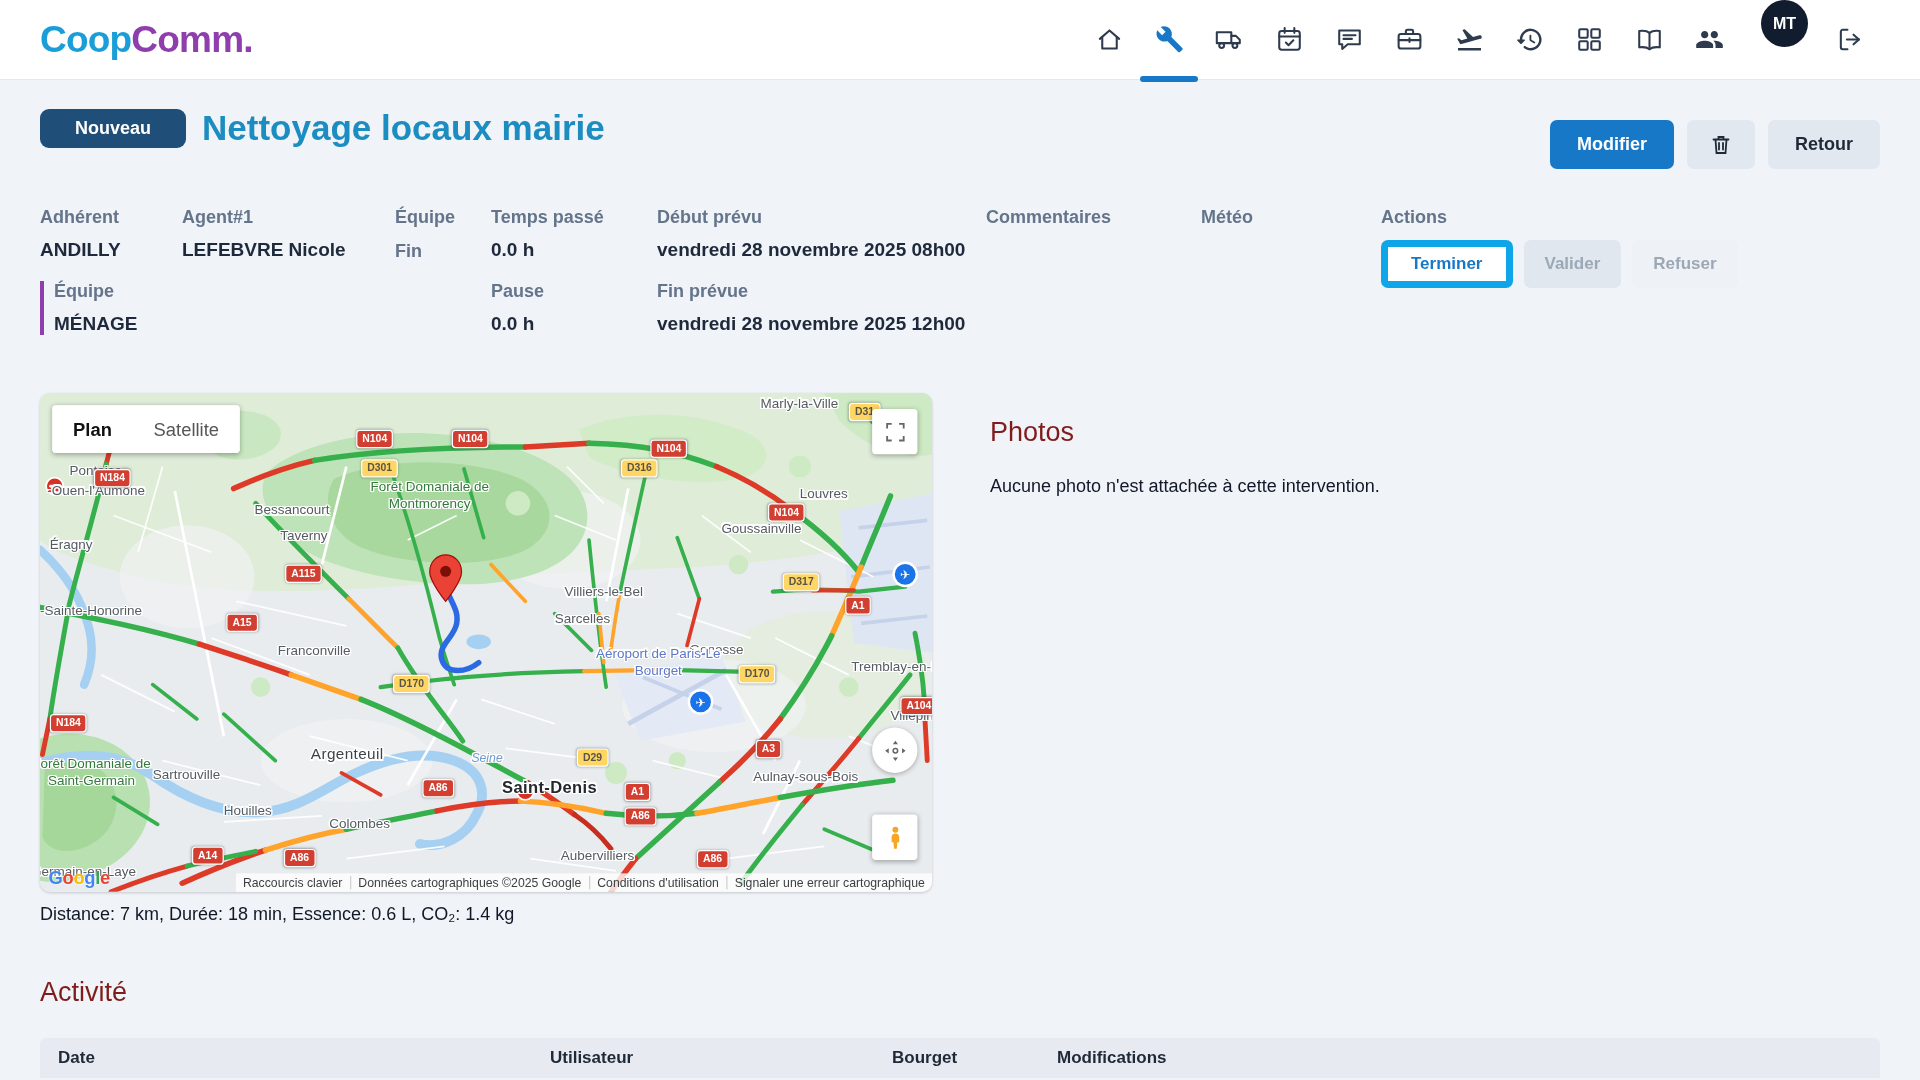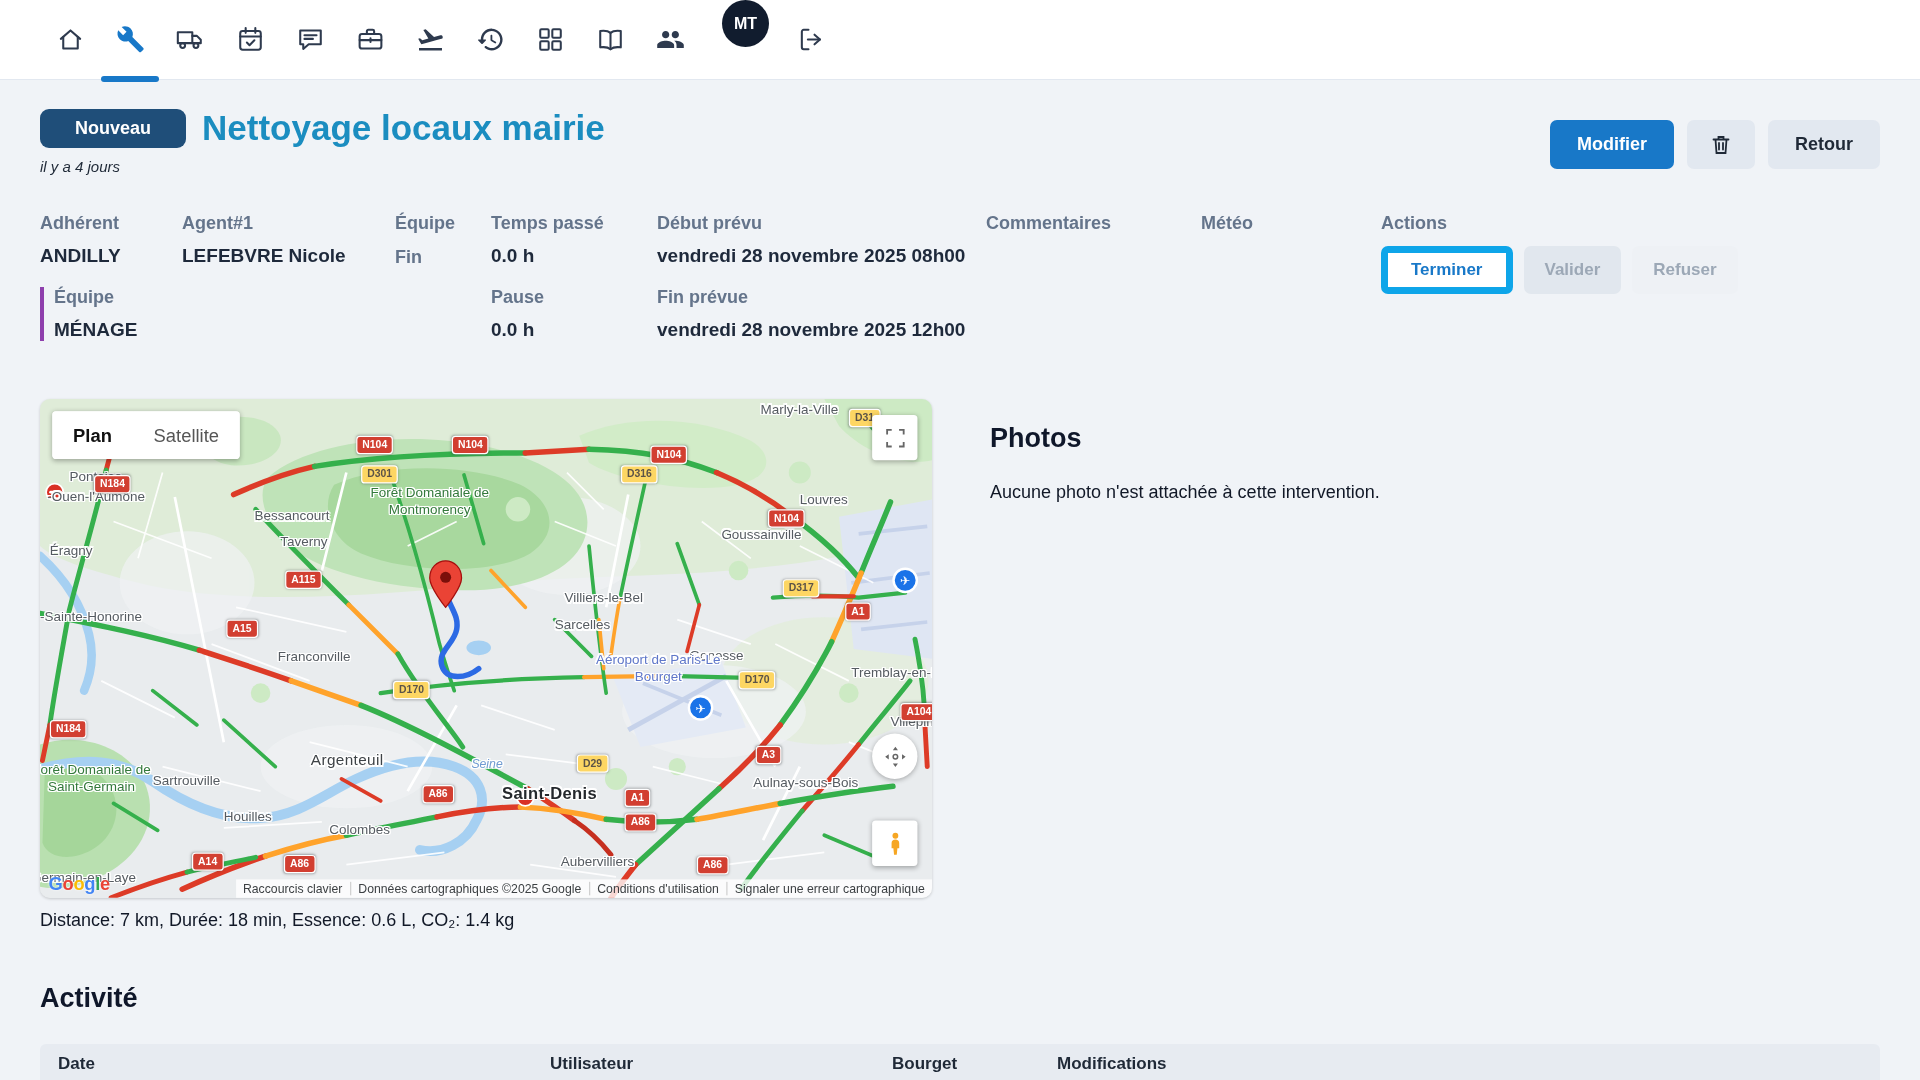--- a/index.html
+++ b/index.html
@@ -74,32 +74,33 @@
   .map-pan { left:679px; top:273px; width:37px; height:37px; border-radius:50%; }
   .map-peg { left:679px; top:344px; width:37px; height:37px; border-radius:3px; }
   .map-google { position:absolute; left:7px; bottom:3px; font-size:15px; font-weight:700; letter-spacing:-.3px; text-shadow:0 0 2px #fff; }
   .map-attr { position:absolute; bottom:0; right:0; display:flex; align-items:center; font-size:10px; color:#3c4043; background:rgba(255,255,255,.8); height:15px; }
   .attr-item { padding:0 6px; white-space:nowrap; }
   .attr-item + .attr-item { border-left:1px solid #d0d0d0; }
   .map-stats { margin-top:12px; font-size:18px; color:#111827; }
 
   
   .photos { margin-left:58px; padding-top:24px; }
-  .section-title { color:#0f172a; font-size:27px; font-weight:700; }
+  .section-title { color:#7f1d1d; font-size:27px; font-weight:400; }
   .photos-empty { margin-top:28px; font-size:18px; color:#111827; }
 
   
   .activity { margin-top:52px; }
   .table-head { margin-top:30px; background:#e7ebf1; border-radius:6px 6px 0 0; height:40px; display:grid; grid-template-columns:492px 342px 165px 1fr; align-items:center; padding:0 18px; }
   .table-head span { font-size:17px; font-weight:700; color:#1f2937; }
 </style>
 </head>
 <body>
 
 <header class="navbar">
+  <div class="logo"><span class="p1">Coop</span><span class="p2">Comm</span><span class="p2">.</span></div>
   <div class="nav-right">
     <div class="nav-icon">
       <svg viewBox="0 0 24 24">
           <path d="M4 11.5 12 4.5l8 7"></path>
           <path d="M6 10v9.5h12V10"></path>
         </svg>
     </div>
     <div class="nav-icon active">
       <svg viewBox="0 0 24 24">
           <path class="fl" d="M22.61 18.99l-9.08-9.08c.93-2.34.45-5.1-1.44-7C10.07.89 7.1.45 4.67 1.58l4.05 4.06-2.83 2.83-4.06-4.05C.7 6.85 1.14 9.82 3.16 11.84c1.9 1.89 4.66 2.37 7 1.44l9.08 9.08c.39.39 1.02.39 1.41 0l1.96-1.96c.39-.39.39-1.02 0-1.41z"></path>
@@ -174,21 +175,20 @@
 </header>
 
 <main class="content">
 
   <div class="header-row">
     <div>
       <div class="title-line">
         <span class="badge">Nouveau</span>
         <h1 class="page-title">Nettoyage locaux mairie</h1>
       </div>
-      <div class="time-ago">il y a 4 jours</div>
     </div>
     <div class="header-buttons">
       <button class="btn btn-primary">Modifier</button>
       <button class="btn btn-gray btn-icon">
         <svg viewBox="0 0 24 24">
             <path d="M4.5 6.5h15M9.5 6V4h5v2M6.5 6.5l1 13.5h9l1-13.5M10 10v6.5M14 10v6.5"></path>
           </svg>
       </button>
       <button class="btn btn-gray">Retour</button>
     </div>

